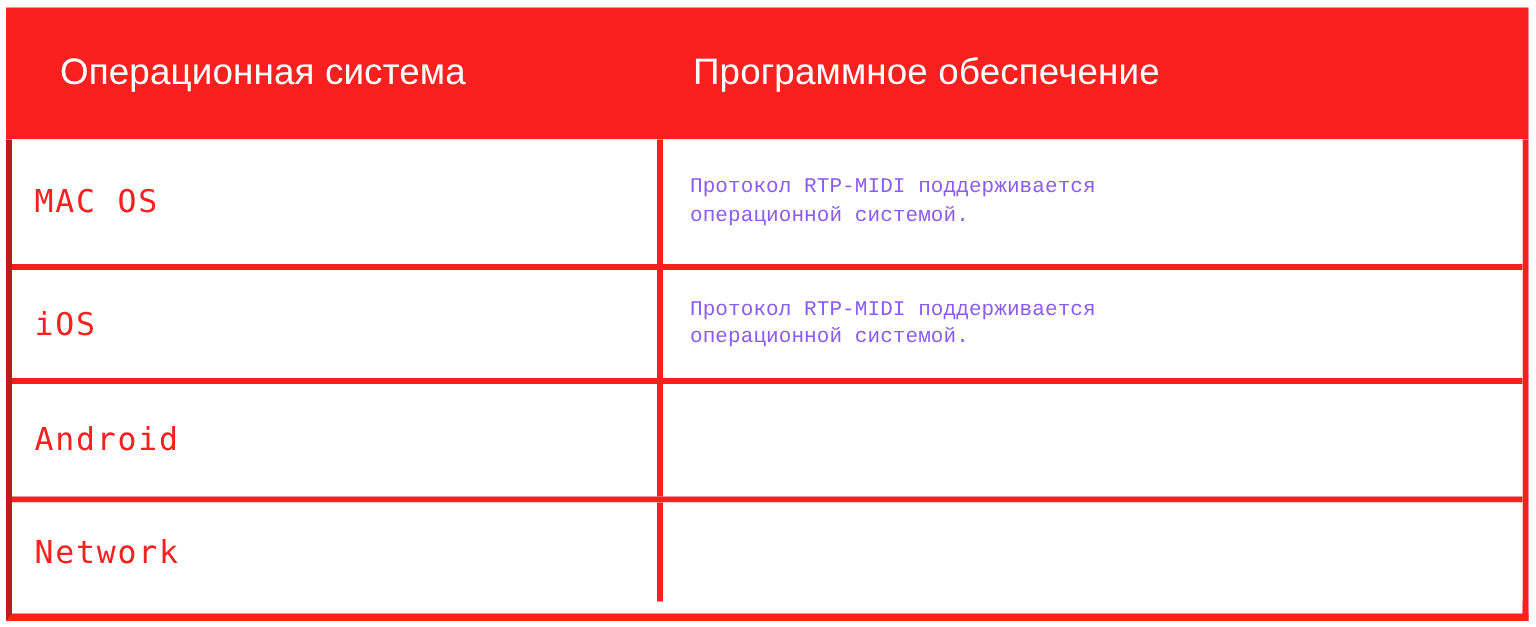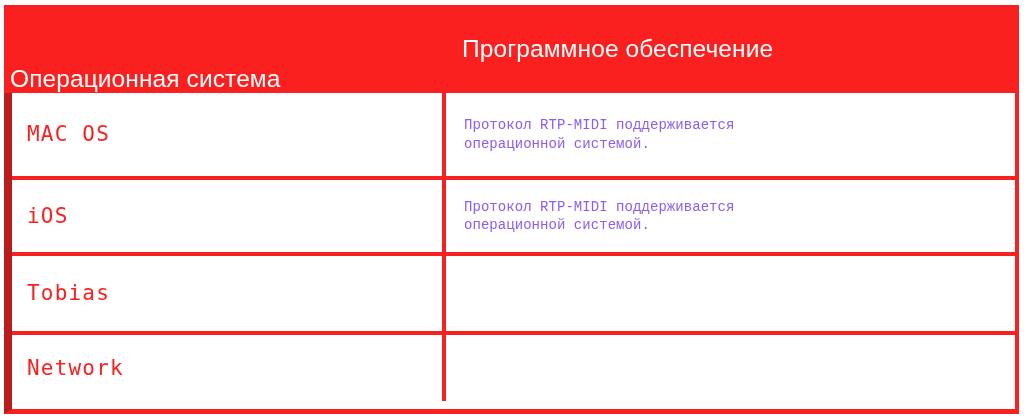--- a/index.html
+++ b/index.html
@@ -35,22 +35,21 @@
     box-sizing: border-box;
     display: flex;
   }
   .header-cell {
     display: flex;
     align-items: center;
     box-sizing: border-box;
   }
   .header-cell.col-os {
     width: 438px;
-    padding-left: 6px;
-    align-items: flex-end;
+    padding-left: 36px;
   }
   .header-cell.col-sw {
     flex: 1;
     padding-left: 20px;
     text-align: right;
   }
   .header-text {
     color: #ffffff;
     font-family: "Liberation Sans", sans-serif;
     font-size: 24.5px;
@@ -60,21 +59,21 @@
     white-space: nowrap;
   }
 
   
   .body-grid {
     position: absolute;
     left: 4px;
     top: 93px;
     width: 1015px;
     height: 321px;
-    border-left: 8px solid #b91c1c;
+    border-left: 4px solid #b91c1c;
     border-right: 4px solid #fa2020;
     border-bottom: 5px solid #fa2020;
     box-sizing: border-box;
     background: #ffffff;
   }
 
   .row {
     display: flex;
     box-sizing: border-box;
     border-bottom: 4px solid #fa2020;
@@ -151,21 +150,21 @@
         <span class="os-text">iOS</span>
       </div>
       <div class="cell cell-sw">
         <span class="sw-text">Протокол RTP-MIDI поддерживается
 операционной системой.</span>
       </div>
     </div>
 
     <div class="row row-2">
       <div class="cell cell-os">
-        <span class="os-text">Tobias</span>
+        <span class="os-text">Android</span>
       </div>
     </div>
 
     <div class="row row-3">
       <div class="cell cell-os">
         <span class="os-text">Network</span>
       </div>
     </div>
 
   </div>

